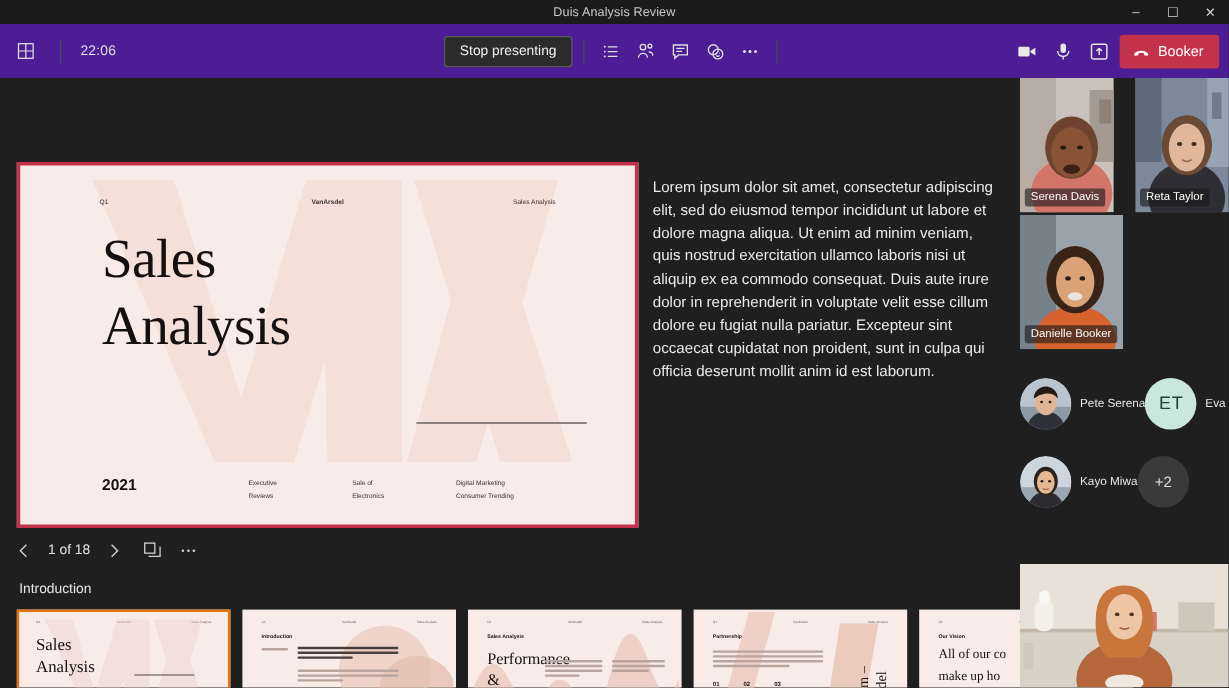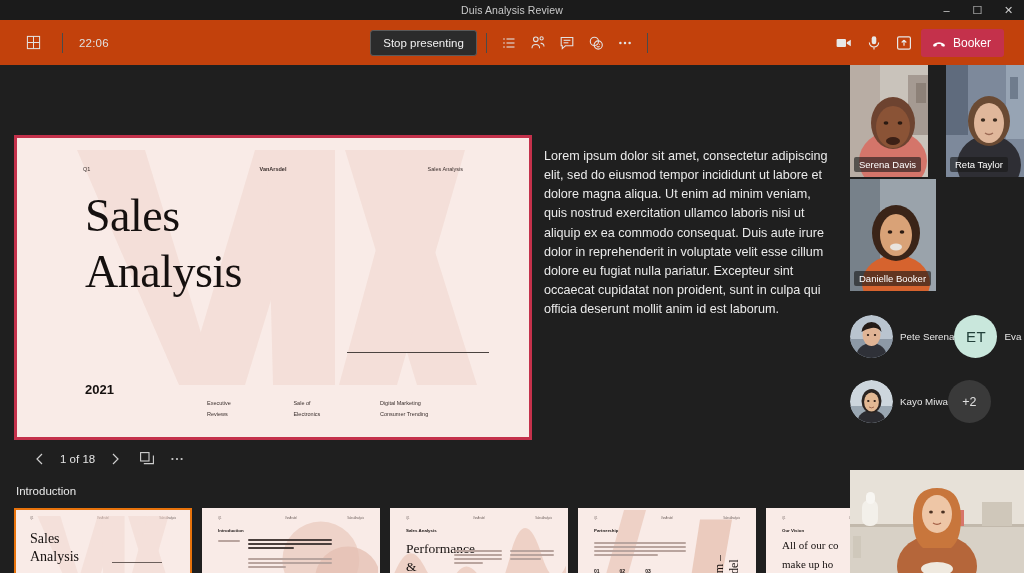--- a/index.html
+++ b/index.html
@@ -8,22 +8,22 @@
 
   
   .titlebar { height:20px; background:#1b1b1b; display:flex; align-items:center;
     justify-content:center; position:relative; }
   .titlebar .title { font-size:10.5px; color:#c9c9c9; letter-spacing:.1px; }
   .winbtns { position:absolute; right:0; top:0; height:20px; display:flex; }
   .winbtn { width:31px; height:20px; display:flex; align-items:center; justify-content:center;
     font-size:11px; color:#cfcfcf; }
 
   
-  .toolbar { height:45px; background:#c2410c; display:flex; align-items:center;
-    padding:0 20px; position:relative; }
+  .toolbar { height:45px; background:#4c1d95; display:flex; align-items:center;
+    padding:0 8px; position:relative; }
   .tb-left { display:flex; align-items:center; gap:10px; }
   .icon-btn { width:26px; height:26px; display:flex; align-items:center; justify-content:center;
     border-radius:3px; color:#e2e2e2; }
   .vdiv { width:1px; height:20px; background:#4a4a4a; margin:0 6px; }
   .timer { font-size:11.5px; color:#e0e0e0; letter-spacing:.2px; }
   .tb-center { position:absolute; left:0; right:0; display:flex; align-items:center;
     justify-content:center; gap:3px; pointer-events:none; }
   .tb-center > * { pointer-events:auto; }
   .stop-btn { background:#2b2b2b; border:1px solid #5a5a5a; border-radius:3px;
     color:#f1f1f1; font-size:11.5px; padding:6px 12px; cursor:pointer; }
@@ -45,31 +45,31 @@
     opacity:.55; }
   .wm svg { width:100%; height:100%; }
   .s-hdr { position:absolute; top:28px; left:0; right:0; display:flex;
     font-size:5.5px; color:#3a2f2d; padding:0 66px; }
   .s-hdr .l { width:33%; }
   .s-hdr .c { width:34%; text-align:center; font-weight:bold; }
   .s-hdr .r { width:33%; text-align:right; }
   .s-title { position:absolute; left:68px; top:50px; font-family:"Liberation Serif", serif;
     font-size:46px; line-height:1.22; color:#15100f; letter-spacing:-.5px; }
   .s-rule { position:absolute; left:330px; top:214px; width:142px; height:1px; background:#4b4340; }
-  .s-year { position:absolute; left:68px; top:244px; font-size:13px; font-weight:bold; color:#15100f; }
+  .s-year { position:absolute; left:68px; top:258px; font-size:13px; font-weight:bold; color:#15100f; }
   .s-foot { position:absolute; bottom:18px; left:190px; right:60px; display:flex;
     font-size:5.5px; color:#3a2f2d; line-height:1.9; }
   .s-foot div { width:33%; }
 
   
   .notes { position:absolute; left:544px; top:82px; width:290px;
     font-size:12.6px; line-height:1.52; color:#eaeaea; }
 
   
-  .slide-nav { position:absolute; left:28px; top:382px; display:flex;
+  .slide-nav { position:absolute; left:8px; top:382px; display:flex;
     align-items:center; gap:2px; }
   .nav-ic { width:24px; height:24px; display:flex; align-items:center; justify-content:center;
     color:#cfcfcf; border-radius:3px; }
   .nav-count { font-size:11.5px; color:#e3e3e3; padding:0 6px; }
 
   
   .section-label { position:absolute; left:16px; top:420px; font-size:11.5px; color:#e9e9e9; }
   .strip { position:absolute; left:14px; top:443px; right:0; height:130px; display:flex; gap:10px; }
   .thumb-item { width:178px; flex:0 0 178px; }
   .thumb { height:104px; background:#f9ebe7; position:relative; overflow:hidden;

